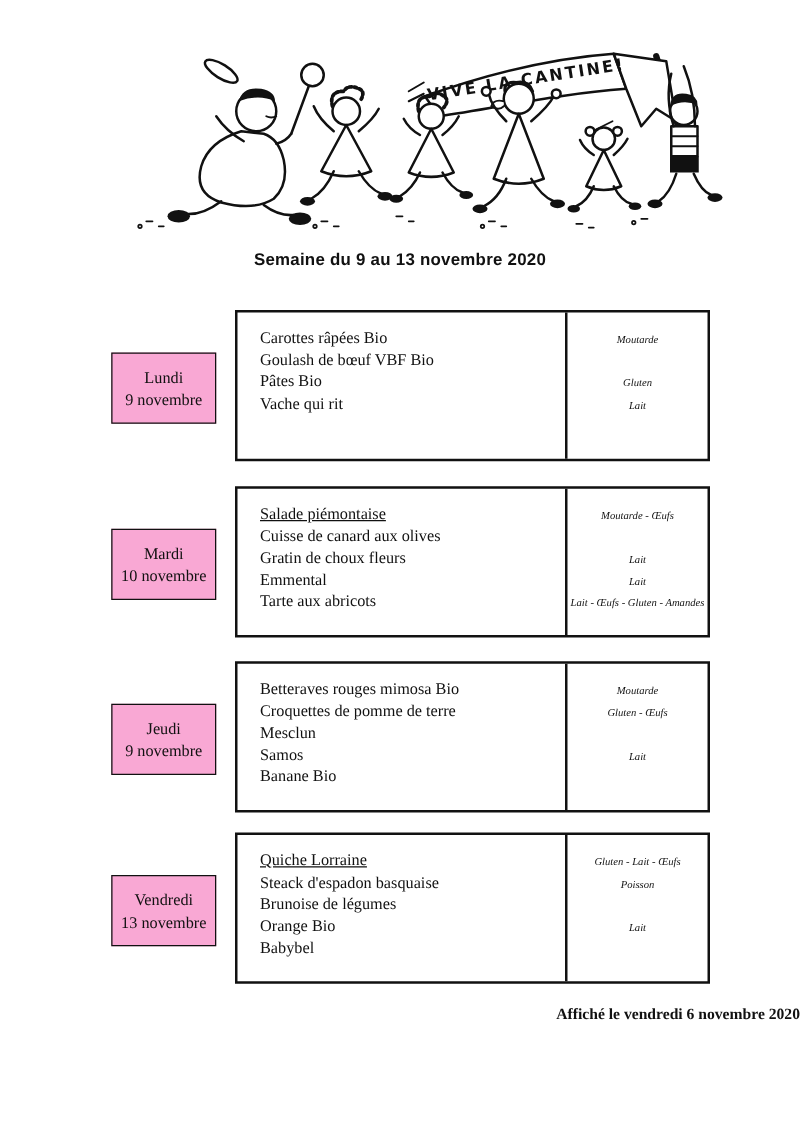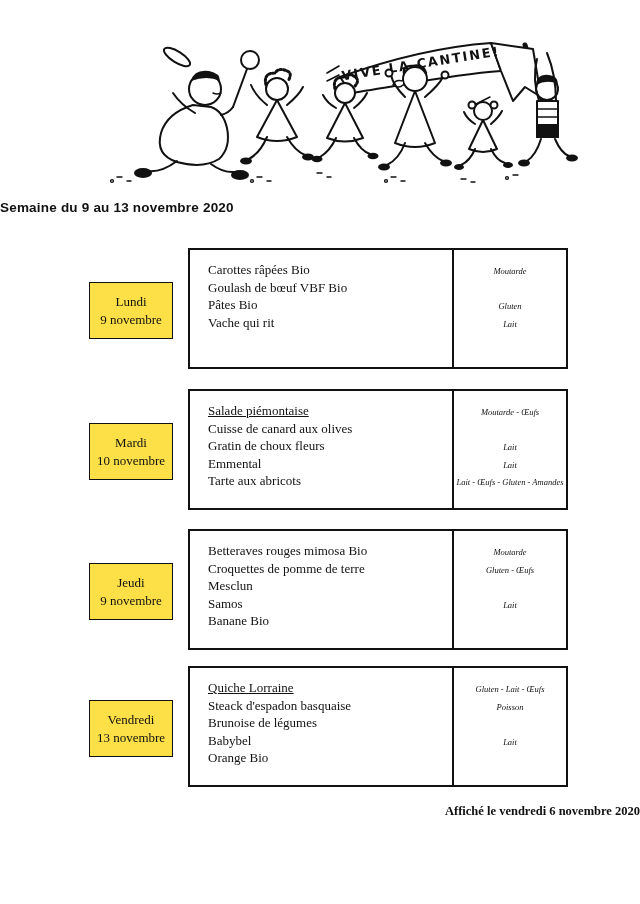--- a/index.html
+++ b/index.html
@@ -7,35 +7,35 @@
     position:relative;width:640px;height:904px;margin:0 auto;
     background:#ffffff;overflow:hidden;
     font-family:"Liberation Serif",serif;color:#111;
   }
   
   .illustration{position:absolute;left:55px;top:30px;width:530px;height:160px;}
   .illustration svg{display:block;width:100%;height:100%;}
   
   .title{
     position:absolute;top:200px;left:0;width:100%;margin:0;
-    text-align:left;font-family:"Liberation Sans",sans-serif;
+    text-align:center;font-family:"Liberation Sans",sans-serif;
     font-size:13.5px;font-weight:bold;letter-spacing:.2px;
   }
   .footer{
     position:absolute;top:804px;left:0;width:100%;margin:0;
     text-align:right;font-family:"Liberation Serif",serif;
     font-size:12.5px;font-weight:bold;
   }
   
   .day-section{position:absolute;left:0;width:640px;height:121px;}
   .day-box{
     position:absolute;left:89px;top:34px;width:84px;height:57px;
     border:1.5px solid #111;box-sizing:border-box;
     display:flex;flex-direction:column;justify-content:center;align-items:center;
-    font-size:13px;line-height:18px;text-align:center;background:#fde047;
+    font-size:13px;line-height:18px;text-align:center;background:#f9a8d4;
   }
   .menu-box{
     position:absolute;left:188px;top:0;width:380px;height:121px;
     border:2px solid #111;box-sizing:border-box;display:flex;background:#fff;
   }
   .dishes{width:225px;box-sizing:border-box;padding:11px 0 0 18px;}
   .allergens{
     flex:1;box-sizing:border-box;border-left:2px solid #111;
     padding-top:13px;text-align:center;margin-left:37px;
   }
@@ -238,22 +238,22 @@
   <section class="day-section" style="top:666px">
     <div class="day-box">
       <span>Vendredi</span>
       <span>13 novembre</span>
     </div>
     <div class="menu-box">
       <div class="dishes">
         <span class="dish u">Quiche Lorraine</span>
         <span class="dish">Steack d'espadon basquaise</span>
         <span class="dish">Brunoise de légumes</span>
+        <span class="dish">Orange Bio</span>
         <span class="dish">Babybel</span>
-        <span class="dish">Orange Bio</span>
       </div>
       <div class="allergens">
         <span class="allergen">Gluten - Lait - Œufs</span>
         <span class="allergen">Poisson</span>
         <span class="allergen"></span>
         <span class="allergen">Lait</span>
         <span class="allergen"></span>
       </div>
     </div>
   </section>

